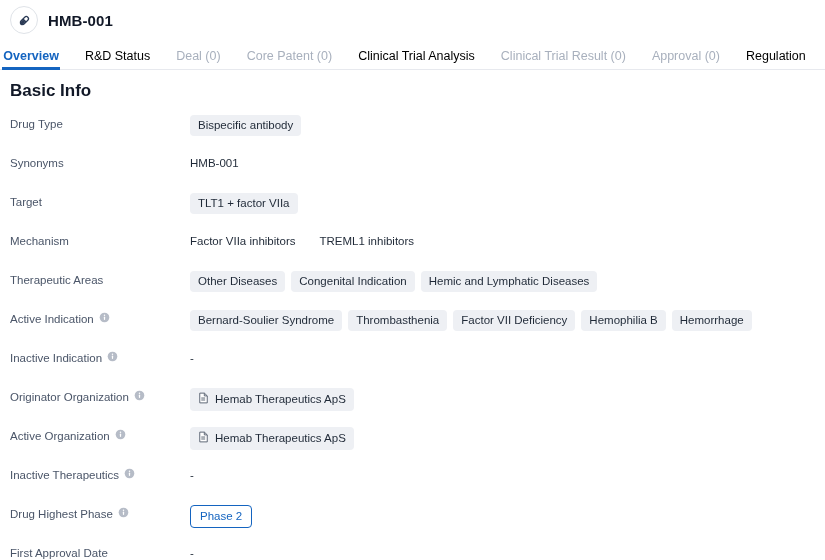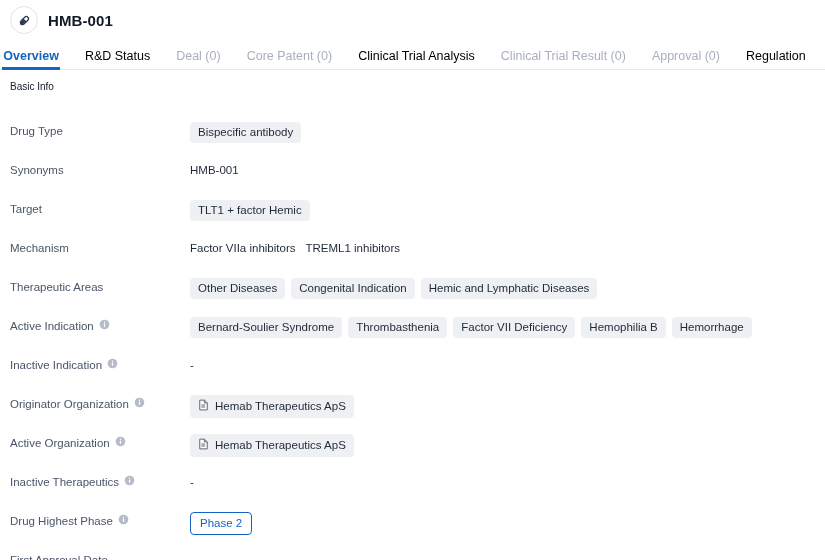--- a/index.html
+++ b/index.html
@@ -86,25 +86,25 @@
     height: 3px;
     background: #1464c0;
     z-index: 2;
   }
 
   
   .content {
     padding: 11px 0 0 0;
   }
   .section-title {
-    font-size: 10px;
-    font-weight: normal;
+    font-size: 17px;
+    font-weight: bold;
     color: #111827;
     padding: 0 0 0 10px;
-    margin-bottom: 30px;
+    margin-bottom: 14px;
   }
 
   .field-row {
     display: flex;
     align-items: flex-start;
     min-height: 39px;
     padding-left: 10px;
     box-sizing: border-box;
   }
   .field-label {
@@ -142,21 +142,21 @@
     white-space: nowrap;
   }
   .chip .org-icon { margin-right: 6px; flex: 0 0 auto; }
 
   .plain-value {
     font-size: 11.5px;
     color: #1f2937;
     line-height: 14px;
     white-space: nowrap;
   }
-  .plain-value + .plain-value { margin-left: 4px; }
+  .plain-value + .plain-value { margin-left: 18px; }
 
   .dash {
     font-size: 11.5px;
     color: #1f2937;
     line-height: 14px;
   }
 
   .phase-badge {
     display: inline-flex;
     align-items: center;
@@ -219,21 +219,21 @@
         <div class="field-value">
           <span class="plain-value">HMB-001</span>
         </div>
       </div>
       <div class="field-row">
         <div class="field-label">
           <span>Target</span>
         </div>
         <div class="field-value">
           <span class="chip">
-            <span>TLT1 + factor Hemic</span>
+            <span>TLT1 + factor VIIa</span>
           </span>
         </div>
       </div>
       <div class="field-row">
         <div class="field-label">
           <span>Mechanism</span>
         </div>
         <div class="field-value">
           <span class="plain-value">Factor VIIa inhibitors</span>
           <span class="plain-value">TREML1 inhibitors</span>

